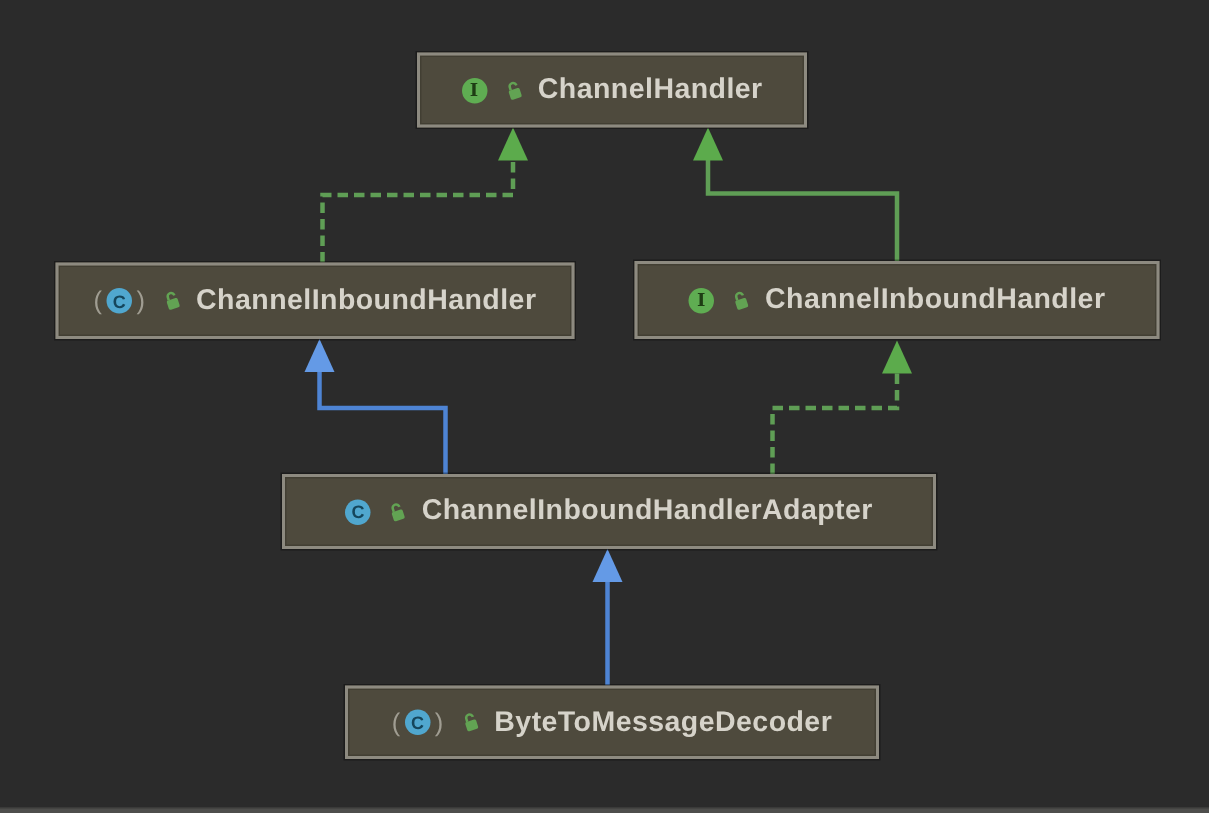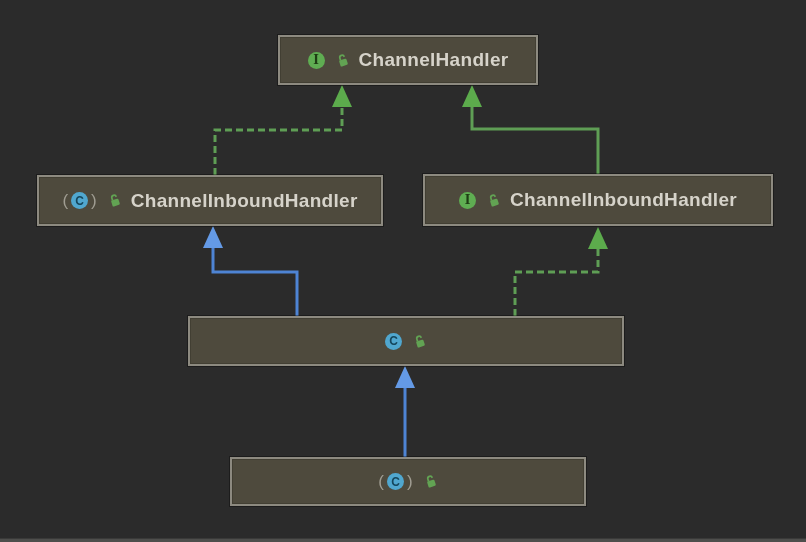--- a/index.html
+++ b/index.html
@@ -101,27 +101,29 @@
         <span class="label">ChannelInboundHandler</span>
       </div>
       <div class="node" style="left: 188px; top: 316px; width: 436px; height: 50px;">
         <span class="type-icon class">C</span>
         <svg width="15" height="15" viewBox="0 0 15 15" class="lock-icon">
           <g transform="rotate(-18 7.5 7.5)">
             <rect x="4" y="6.6" width="7.6" height="6.4" rx="1.2" fill="#62a353"></rect>
             <path d="M5.7 6.6 V4.6 a2.3 2.3 0 0 1 4.6 0" fill="none" stroke="#62a353" stroke-width="1.7"></path>
           </g>
         </svg>
+        <span class="label">ChannelInboundHandlerAdapter</span>
       </div>
       <div class="node" style="left: 230px; top: 457px; width: 356px; height: 49px;">
         <span class="paren l">(</span>
         <span class="type-icon abstract">C</span>
         <span class="paren r">)</span>
         <svg width="15" height="15" viewBox="0 0 15 15" class="lock-icon">
           <g transform="rotate(-18 7.5 7.5)">
             <rect x="4" y="6.6" width="7.6" height="6.4" rx="1.2" fill="#62a353"></rect>
             <path d="M5.7 6.6 V4.6 a2.3 2.3 0 0 1 4.6 0" fill="none" stroke="#62a353" stroke-width="1.7"></path>
           </g>
         </svg>
+        <span class="label">ByteToMessageDecoder</span>
       </div>
     </div>
   <div id="bottom-strip"></div>
 </div>
 
 </body></html>

